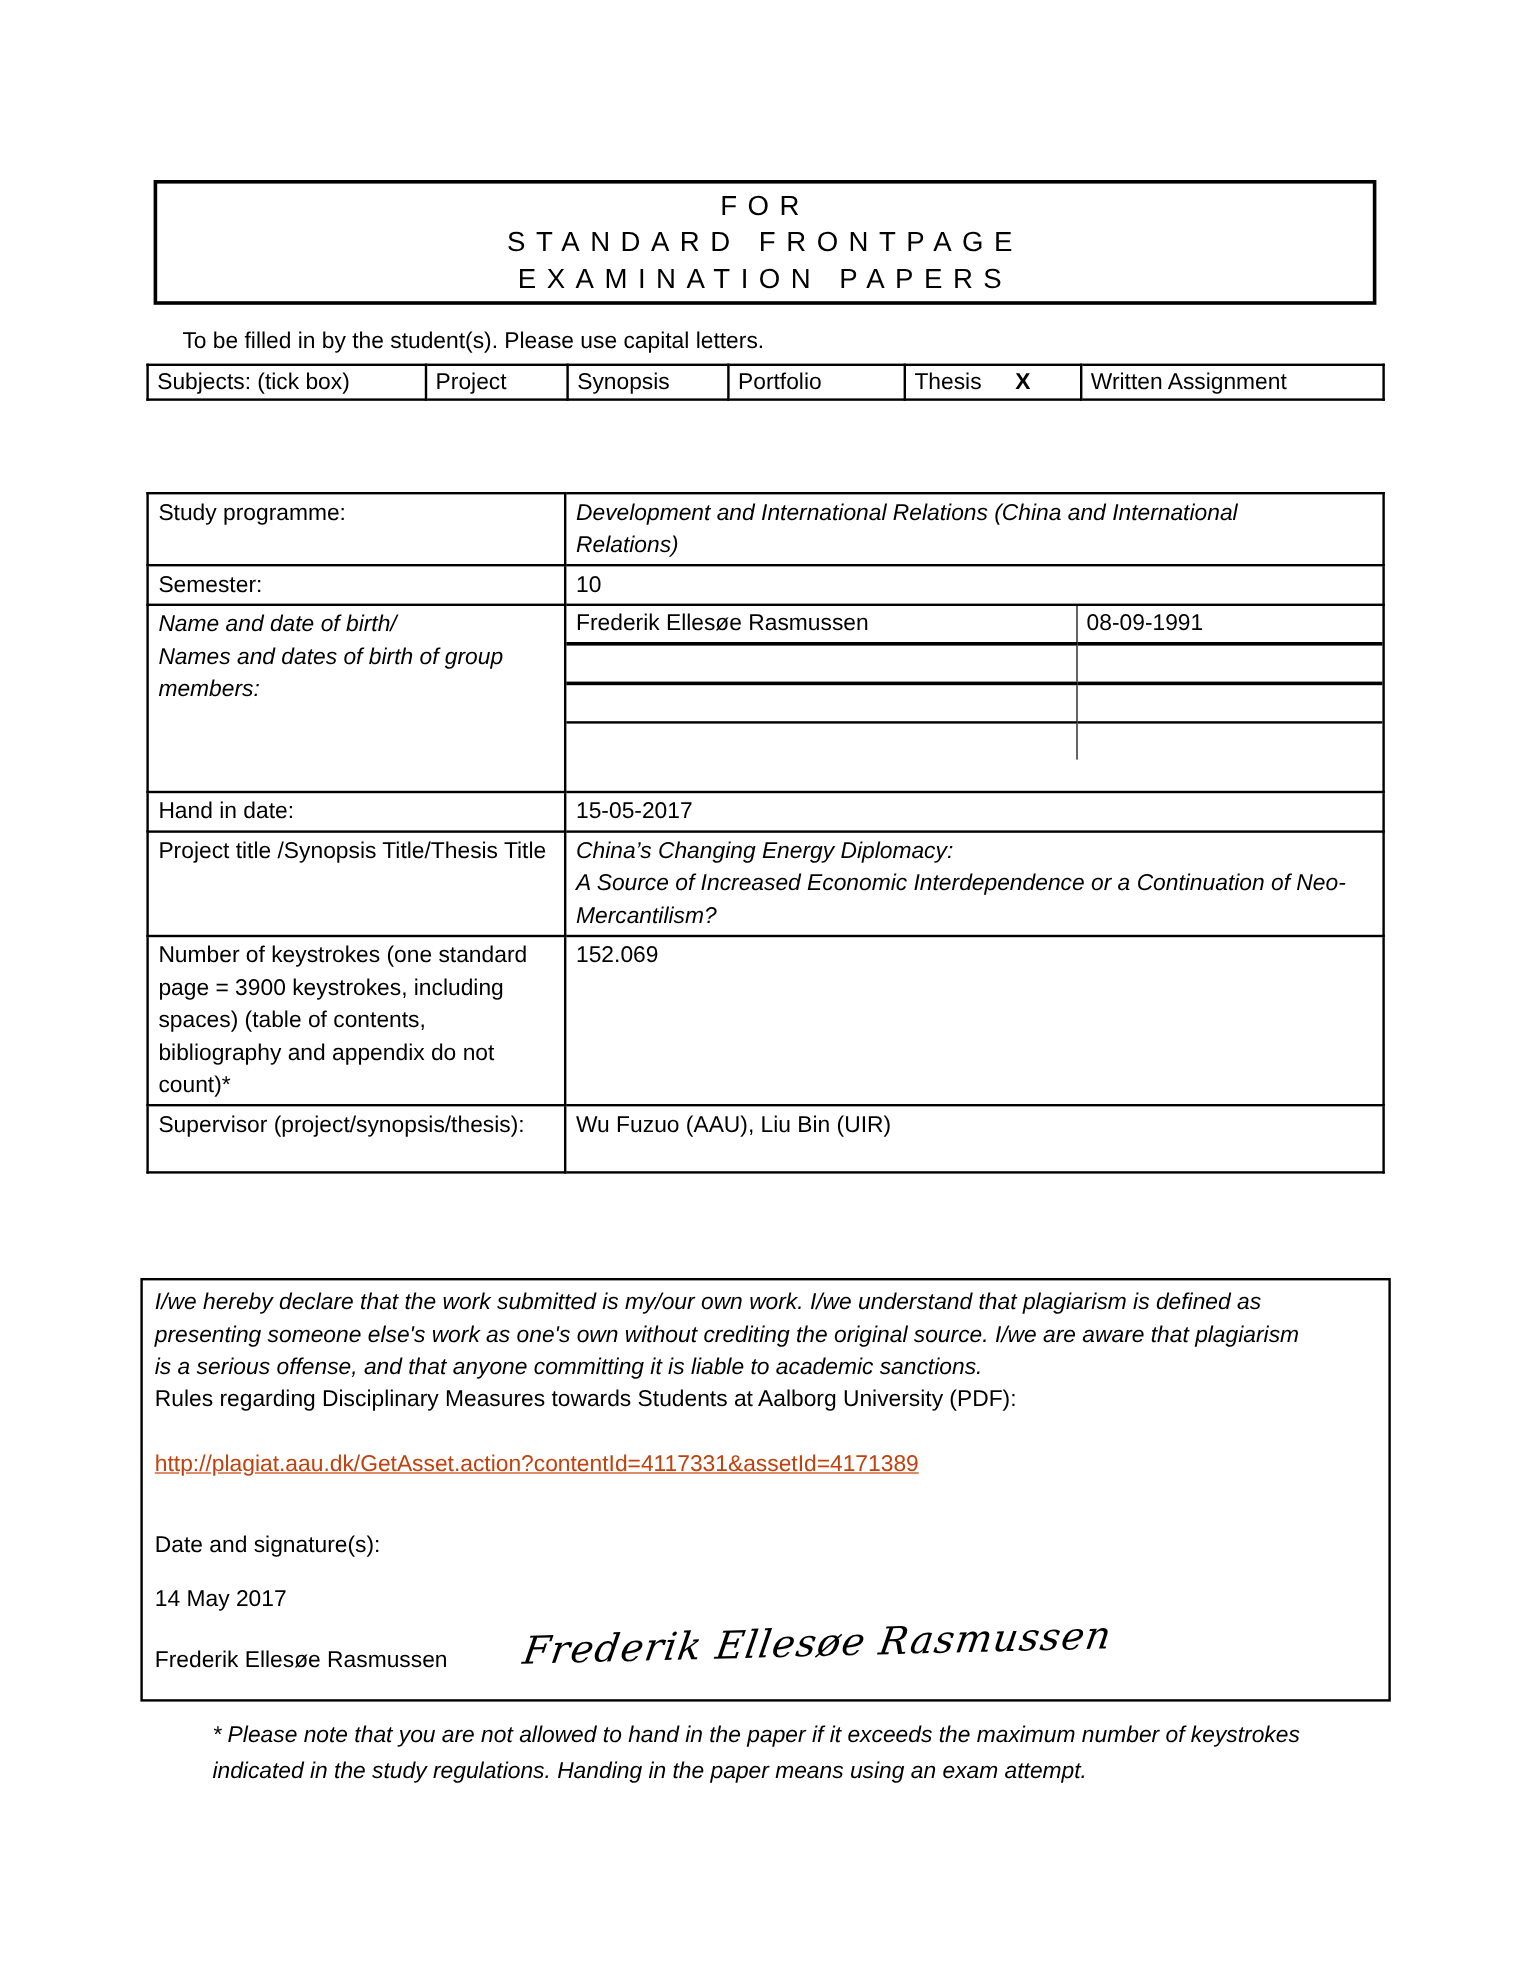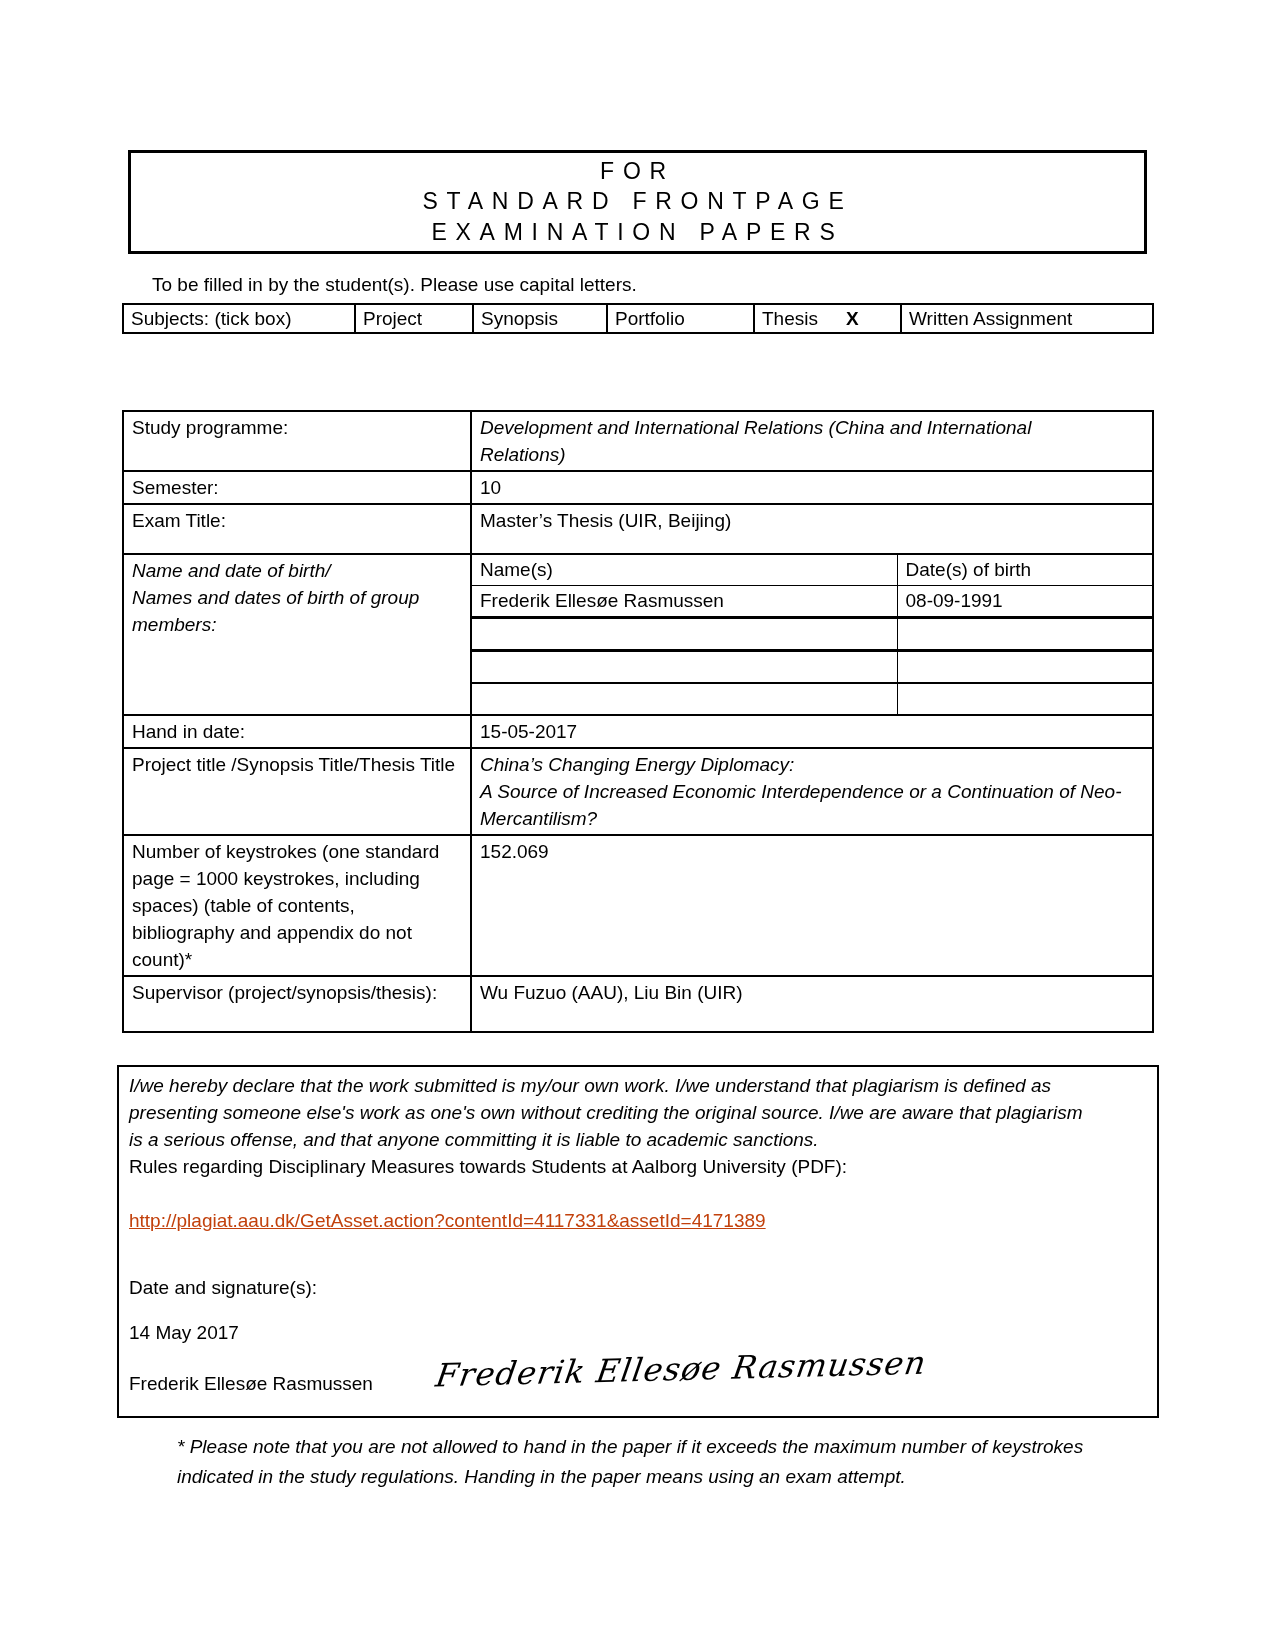--- a/index.html
+++ b/index.html
@@ -120,39 +120,31 @@
     <td style="height:53px">Study programme:</td>
     <td class="preline">Development and International Relations (China and International
 Relations)</td>
   </tr>
 
   <tr>
     <td style="height:26px">Semester:</td>
     <td>10</td>
   </tr>
 
-  <tr>
-    <td style="height:44px">Exam Title:</td>
-    <td>Master’s Thesis (UIR, Beijing)</td>
-  </tr>
 
   <tr>
     <td style="height:150px" class="preline">Name and date of birth/
 Names and dates of birth of group members:</td>
     <td class="nopad">
       <table class="names-table">
         <colgroup>
               <col style="width:425px">
               <col style="width:255px">
             </colgroup>
         <tbody>
-              <tr class="hdr">
-          <td>Name(s)</td>
-          <td class="dob">Date(s) of birth</td>
-        </tr>
         <tr class="thick">
           <td>Frederik Ellesøe Rasmussen</td>
           <td class="dob">08-09-1991</td>
         </tr>
         <tr class="thick">
           <td></td>
           <td class="dob"></td>
         </tr>
         <tr class="thin">
           <td></td>
@@ -173,21 +165,21 @@
   </tr>
 
   <tr>
     <td style="height:80px">Project title /Synopsis Title/Thesis Title</td>
     <td class="preline">China’s Changing Energy Diplomacy:
 A Source of Increased Economic Interdependence or a Continuation of Neo-Mercantilism?</td>
   </tr>
 
 
   <tr>
-    <td style="height:130px">Number of keystrokes (one standard page = 1000 keystrokes, including spaces) (table of contents, bibliography and appendix do not count)*</td>
+    <td style="height:130px">Number of keystrokes (one standard page = 3900 keystrokes, including spaces) (table of contents, bibliography and appendix do not count)*</td>
     <td>152.069</td>
   </tr>
 
   <tr>
     <td style="height:50px">Supervisor (project/synopsis/thesis):</td>
     <td>Wu Fuzuo (AAU), Liu Bin (UIR)</td>
   </tr>
 </tbody>
   </table>
 

